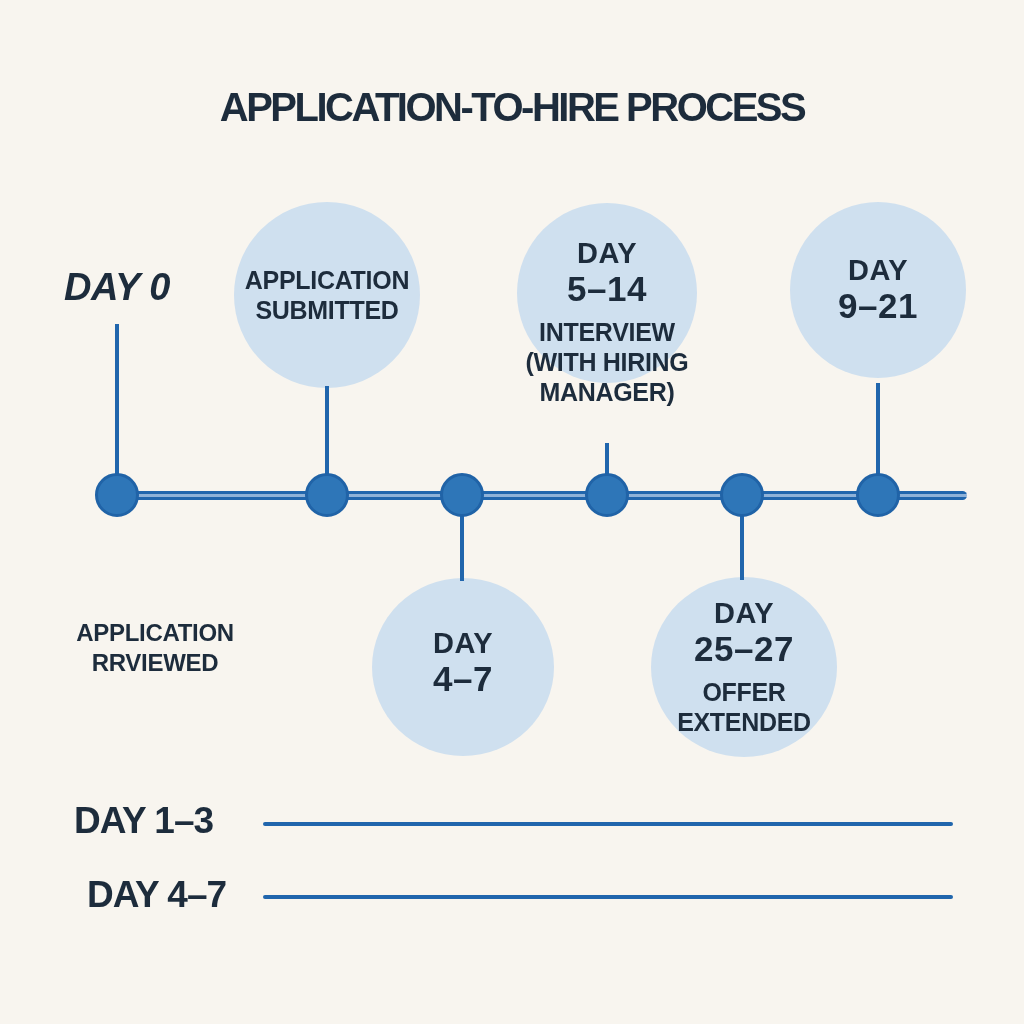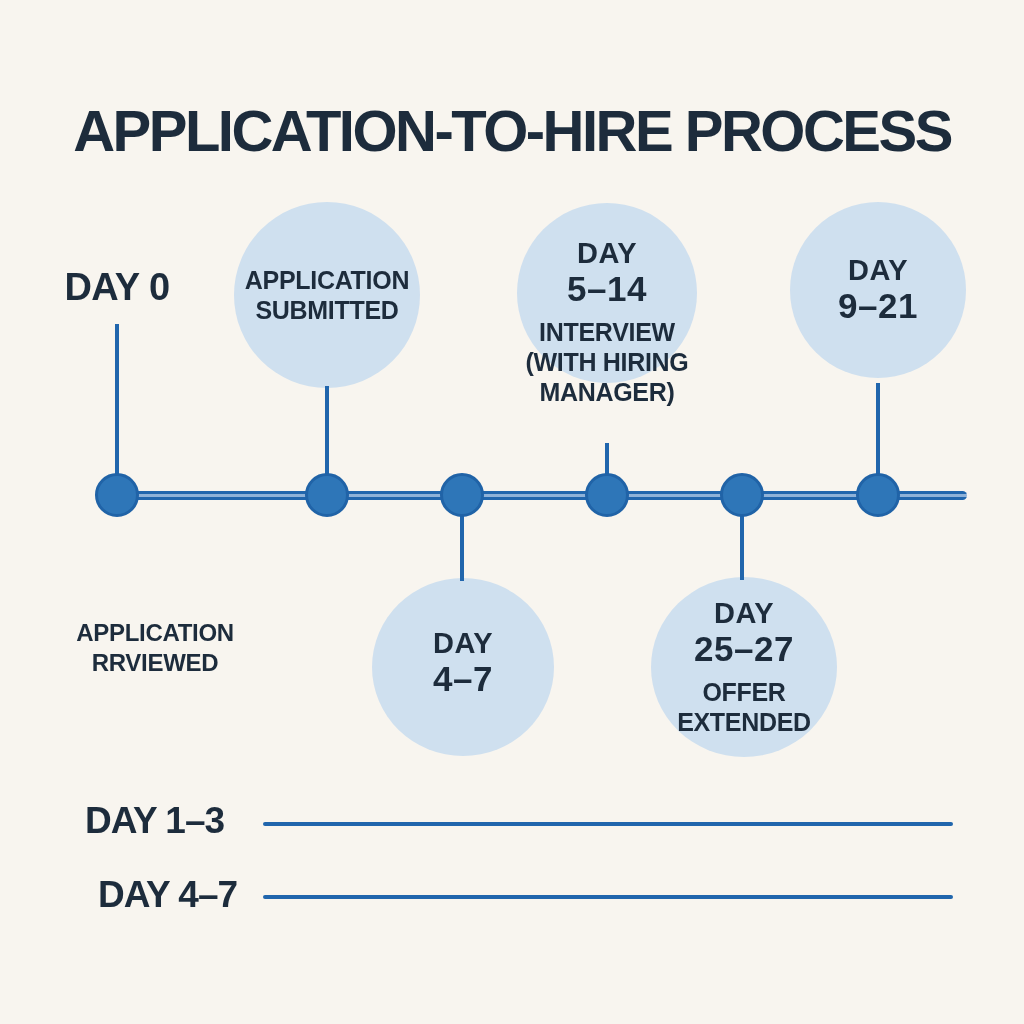--- a/index.html
+++ b/index.html
@@ -18,24 +18,24 @@
   }
   .canvas{
     position:relative;
     width:1024px;height:1024px;
     background:var(--bg);
     overflow:hidden;
     font-weight:bold;
   }
   .title{
     position:absolute;
-    left:0;top:97px;width:1024px;
+    left:0;top:85px;width:1024px;
     margin:0;
     text-align:center;
-    font-size:58px;
+    font-size:40px;
     font-weight:bold;
     letter-spacing:-2.5px;
     color:var(--ink);
   }
   
   .hline{
     position:absolute;
     left:115px;top:491px;
     width:852px;height:9px;
     border-radius:5px;
@@ -77,31 +77,32 @@
   .day-word{font-size:29px;line-height:32px;letter-spacing:0.5px;}
   .day-range{font-size:35px;line-height:40px;letter-spacing:0.5px;}
   .sub{margin-top:8px;}
   .line-txt{font-size:25px;line-height:30px;letter-spacing:-0.3px;white-space:nowrap;}
   .label-day0{
     position:absolute;
     left:57px;top:266px;width:120px;
     text-align:center;
     font-size:38px;
     letter-spacing:-0.5px;
+    font-style:italic;
   }
   .app-reviewed{
     position:absolute;
     left:49px;top:618px;width:212px;
     text-align:center;
     font-size:24px;line-height:30px;
     letter-spacing:-0.3px;
   }
   .legend-label{
     position:absolute;
-    left:85px;
+    left:74px;
     font-size:37px;
     letter-spacing:-1px;
     white-space:nowrap;
     text-align:center;
   }
   .legend-line{
     position:absolute;
     left:263px;
     width:690px;height:4px;
     border-radius:2px;

